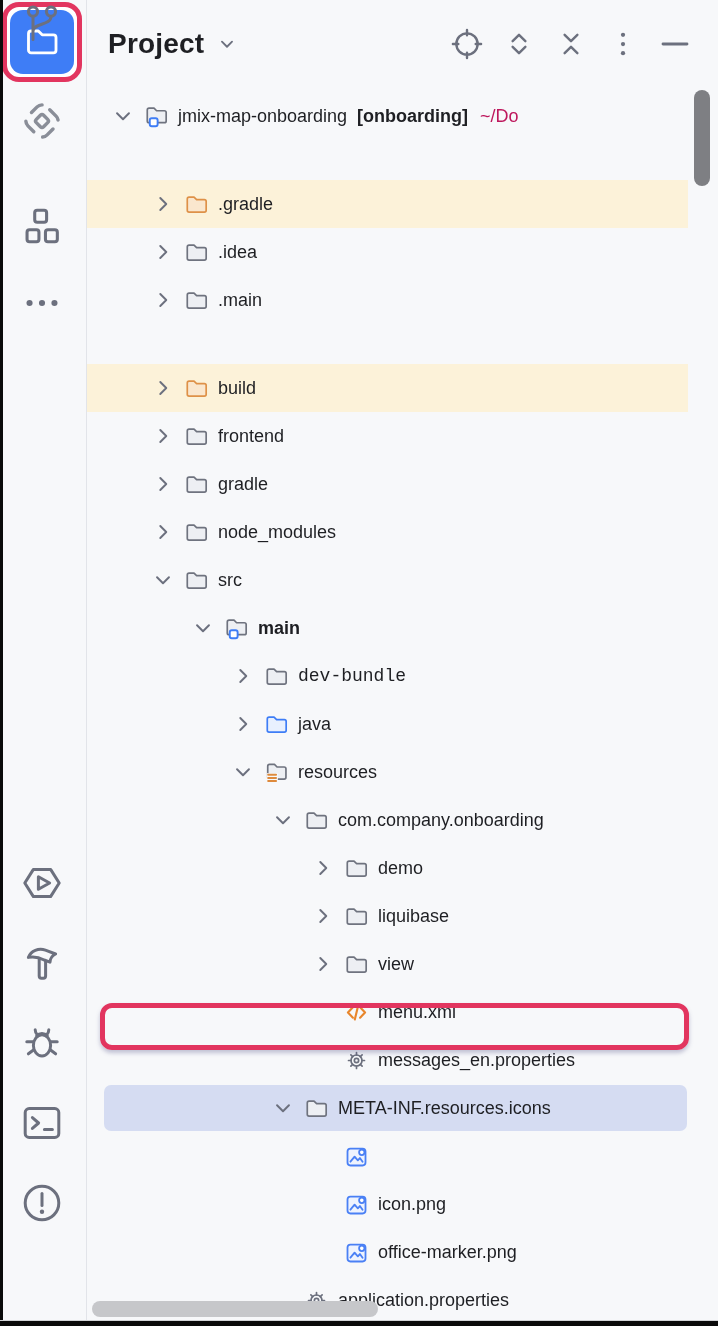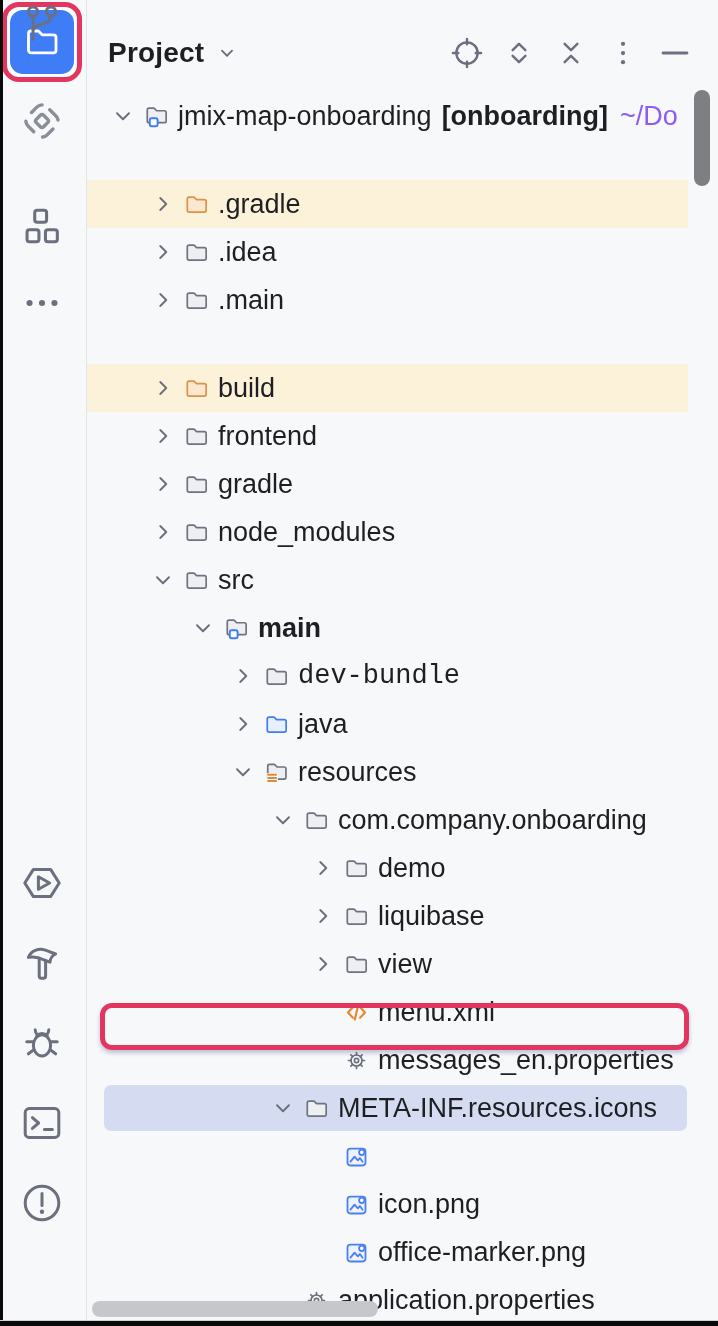--- a/index.html
+++ b/index.html
@@ -26,40 +26,40 @@
   .tool-structure{top:202px;}
   .tool-more{top:279px;}
   .tool-run{top:859px;}
   .tool-build{top:939px;}
   .tool-debug{top:1019px;}
   .tool-terminal{top:1099px;}
   .tool-problems{top:1179px;}
 
   
   .header{position:absolute;left:87px;top:0;right:0;height:88px;display:flex;align-items:center;
-    padding:0 20px 0 21px;box-sizing:border-box;background:#F7F8FA;margin-top:9px;}
+    padding:0 20px 0 21px;box-sizing:border-box;background:#F7F8FA;}
   .header .title{font-size:28px;font-weight:700;color:#1E1F23;letter-spacing:.2px;}
   .header .caret{margin-left:12px;display:flex;align-items:center;}
   .header .spacer{flex:1;}
   .hbtn{width:46px;height:46px;display:flex;align-items:center;justify-content:center;margin-left:6px;}
 
   
   .tree{position:absolute;left:87px;top:92px;right:0;z-index:5;}
   .row{height:48px;display:flex;align-items:center;margin-right:30px;box-sizing:border-box;
-    white-space:nowrap;position:relative;font-size:27px;color:#1E1F23;}
+    white-space:nowrap;position:relative;font-size:18px;color:#1E1F23;}
   .row.cream{background:#FCF2D9;margin-top:40px;}
   .row.selected::before{content:"";position:absolute;left:17px;right:1px;top:1px;bottom:1px;
     background:#D5DCF2;border-radius:7px;}
   .row>*{position:relative;}
   .chevslot{width:30px;height:30px;flex:0 0 30px;display:flex;align-items:center;justify-content:center;}
   .ficon{width:27px;height:27px;flex:0 0 27px;margin:0 8px 0 5px;display:flex;align-items:center;justify-content:center;}
   .label{}
   .row.bold .label{font-weight:700;}
   .suffix{font-weight:700;margin-left:10px;}
-  .path{color:#8b5cf6;margin-left:12px;}
+  .path{color:#be185d;margin-left:12px;}
 
   
   .annot-row{position:absolute;left:100px;top:1003px;width:589px;height:47px;box-sizing:border-box;
     border:5px solid #E2355F;border-radius:12px;z-index:20;pointer-events:none;
     box-shadow:0 3px 4px rgba(90,90,140,.35);}
 
   
   .vscroll{position:absolute;left:694px;top:90px;width:16px;height:96px;background:#7E7F83;
     border-radius:8px;z-index:25;}
   .hscroll{position:absolute;left:92px;top:1301px;width:286px;height:16px;background:#C6C7CA;

